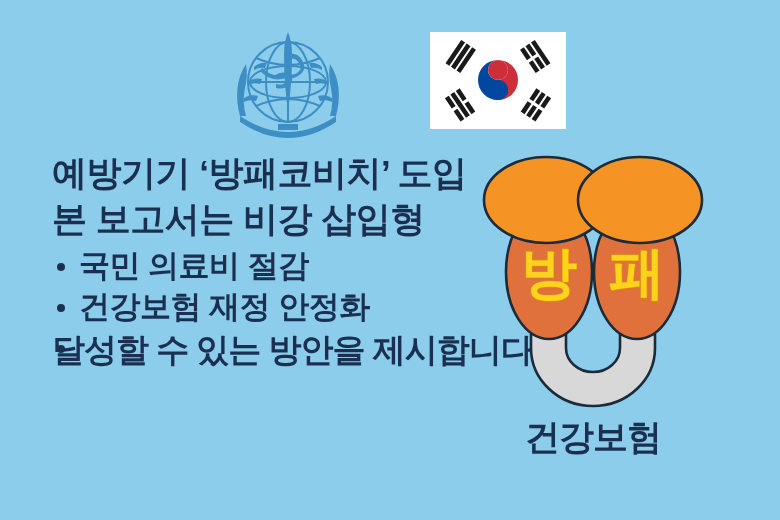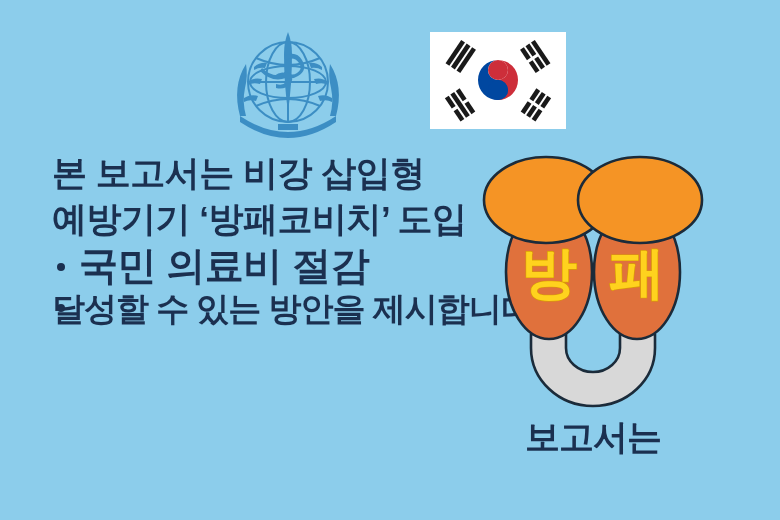--- a/index.html
+++ b/index.html
@@ -55,21 +55,21 @@
     letter-spacing: -0.5px;
     white-space: nowrap;
   }
   #bullet-list {
     list-style: none;
     margin: 3px 0 0 0;
     padding: 0;
   }
   #bullet-list li {
     position: relative;
-    font-size: 39px;
+    font-size: 31px;
     font-weight: bold;
     line-height: 41px;
     letter-spacing: -0.5px;
     padding-left: 27px;
     white-space: nowrap;
   }
   #bullet-list li .dot {
     position: absolute;
     left: 5px;
     top: 18px;
@@ -191,30 +191,34 @@
         <rect x="107.6" y="64" width="12.4" height="4.6"></rect>
         <rect x="92" y="70.6" width="12.4" height="4.6"></rect>
         <rect x="107.6" y="70.6" width="12.4" height="4.6"></rect>
         <rect x="92" y="77.2" width="12.4" height="4.6"></rect>
         <rect x="107.6" y="77.2" width="12.4" height="4.6"></rect>
       </g>
     </svg>
   </div>
 
   <div id="text-block">
+    <div class="lead-line">예방기기 ‘방패코비치’ 도입</div>
     <div class="lead-line">본 보고서는 비강 삽입형</div>
-    <div class="lead-line">예방기기 ‘방패코비치’ 도입</div>
 
     <ul id="bullet-list">
       <li>
         <span class="dot"></span>
         <span>국민 의료비 절감</span>
       </li>
       <li>
         <span class="dot"></span>
+        <span>건강보험 재정 안정화</span>
+      </li>
+      <li>
+        <span class="dot"></span>
       </li>
     </ul>
 
     <div id="closing-line">달성할 수 있는 방안을 제시합니다</div>
   </div>
 
   <div id="device">
     <svg viewBox="0 0 250 262" xmlns="http://www.w3.org/2000/svg" aria-hidden="true">
       <g stroke="#1b2b3a" stroke-width="2.6" stroke-linejoin="round" stroke-linecap="round">
 
@@ -226,15 +230,15 @@
 
         <ellipse cx="78" cy="48" rx="62" ry="43" fill="#f59425"></ellipse>
 
         <ellipse cx="172" cy="48" rx="62" ry="43" fill="#f59425"></ellipse>
       </g>
       <text class="plug-label" x="81" y="140" text-anchor="middle">방</text>
       <text class="plug-label" x="169" y="140" text-anchor="middle">패</text>
     </svg>
   </div>
 
-  <div id="device-caption">보고서는</div>
+  <div id="device-caption">건강보험</div>
 
 </div>
 
 </body></html>

